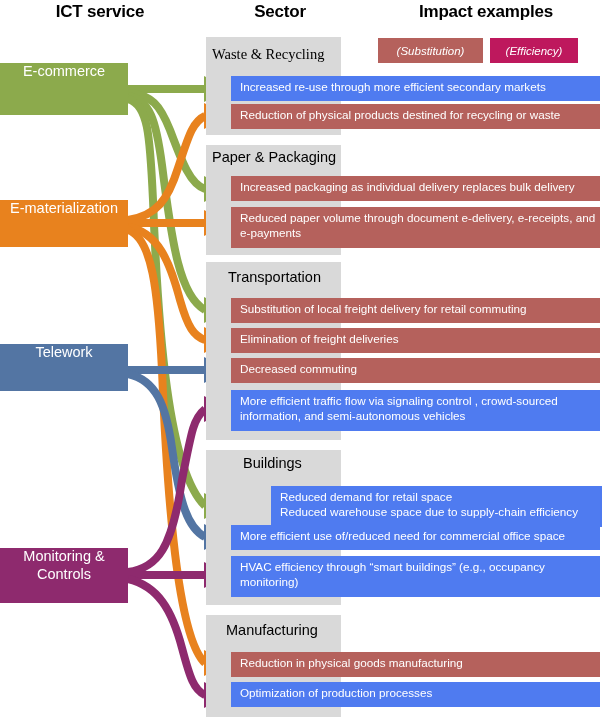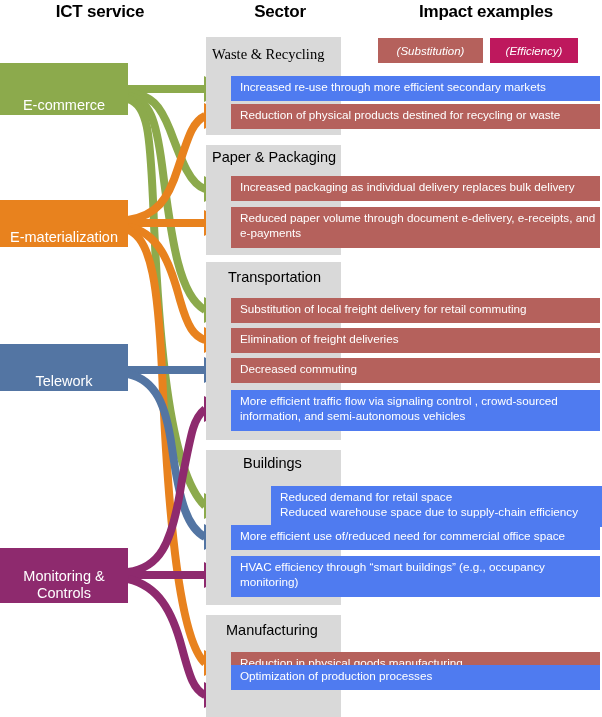--- a/index.html
+++ b/index.html
@@ -12,21 +12,21 @@
   #stage{position:absolute;left:0;top:0;width:602px;height:717px;}
 
   
   .col-head{
     position:absolute;font-weight:bold;color:#000;
     font-size:17px;letter-spacing:-0.2px;text-align:center;white-space:nowrap;
   }
 
   
   .svc{
-    position:absolute;display:flex;align-items:flex-end;justify-content:center;
+    position:absolute;display:flex;align-items:flex-start;justify-content:center;
     color:#ffffff;font-size:14.5px;text-align:center;line-height:1.22;
     padding:0 6px;box-sizing:border-box;
   }
 
   
   .sector{
     position:absolute;background:#d9d9d9;
   }
   .sector-label{
     position:absolute;color:#000;font-size:14.5px;font-weight:400;
@@ -144,15 +144,15 @@
   <div class="sector" style="left:206px;top:450px;width:135px;height:155px;"></div>
   <div class="sector-label" style="left:243px;top:455px;">Buildings</div>
   <div class="impact eff" style="left:231px;top:486px;width:369px;height:41px;white-space:pre-line;margin-left:40px;">Reduced demand for retail space
 Reduced warehouse space due to supply-chain efficiency</div>
   <div class="impact eff" style="left:231px;top:525px;width:369px;height:25px;">More efficient use of/reduced need for commercial office space</div>
   <div class="impact eff" style="left:231px;top:556px;width:369px;height:41px;">HVAC efficiency through “smart buildings” (e.g., occupancy monitoring)</div>
 
   <div class="sector" style="left:206px;top:615px;width:135px;height:102px;"></div>
   <div class="sector-label" style="left:226px;top:622px;">Manufacturing</div>
   <div class="impact sub" style="left:231px;top:652px;width:369px;height:25px;">Reduction in physical goods manufacturing</div>
-  <div class="impact eff" style="left:231px;top:665px;width:369px;height:25px;">Optimization of production processes</div>
+  <div class="impact eff" style="left:231px;top:682px;width:369px;height:25px;">Optimization of production processes</div>
 
 </div>
 
 </body></html>

